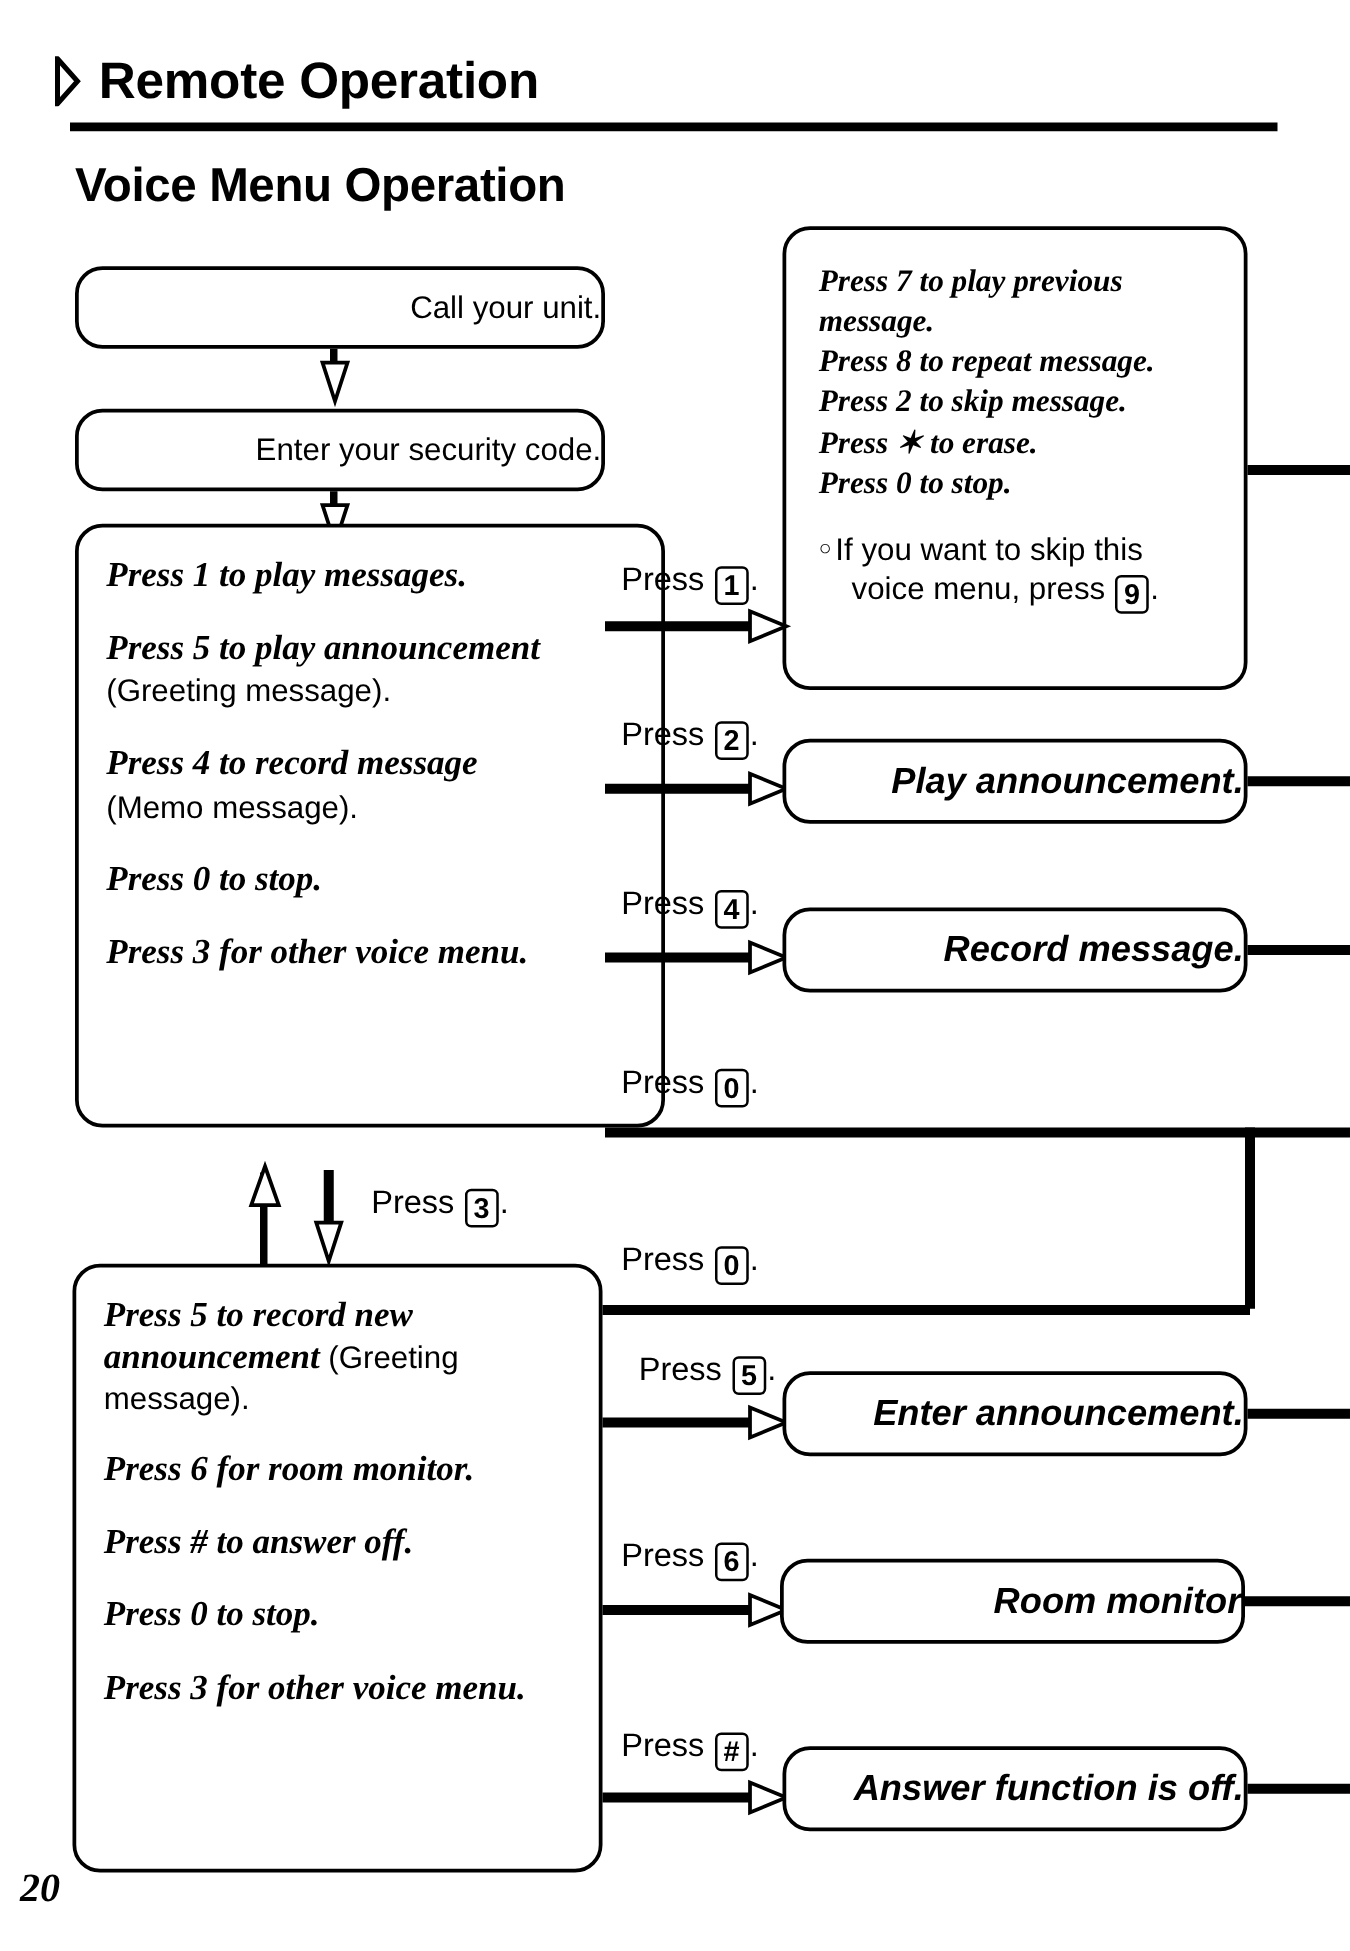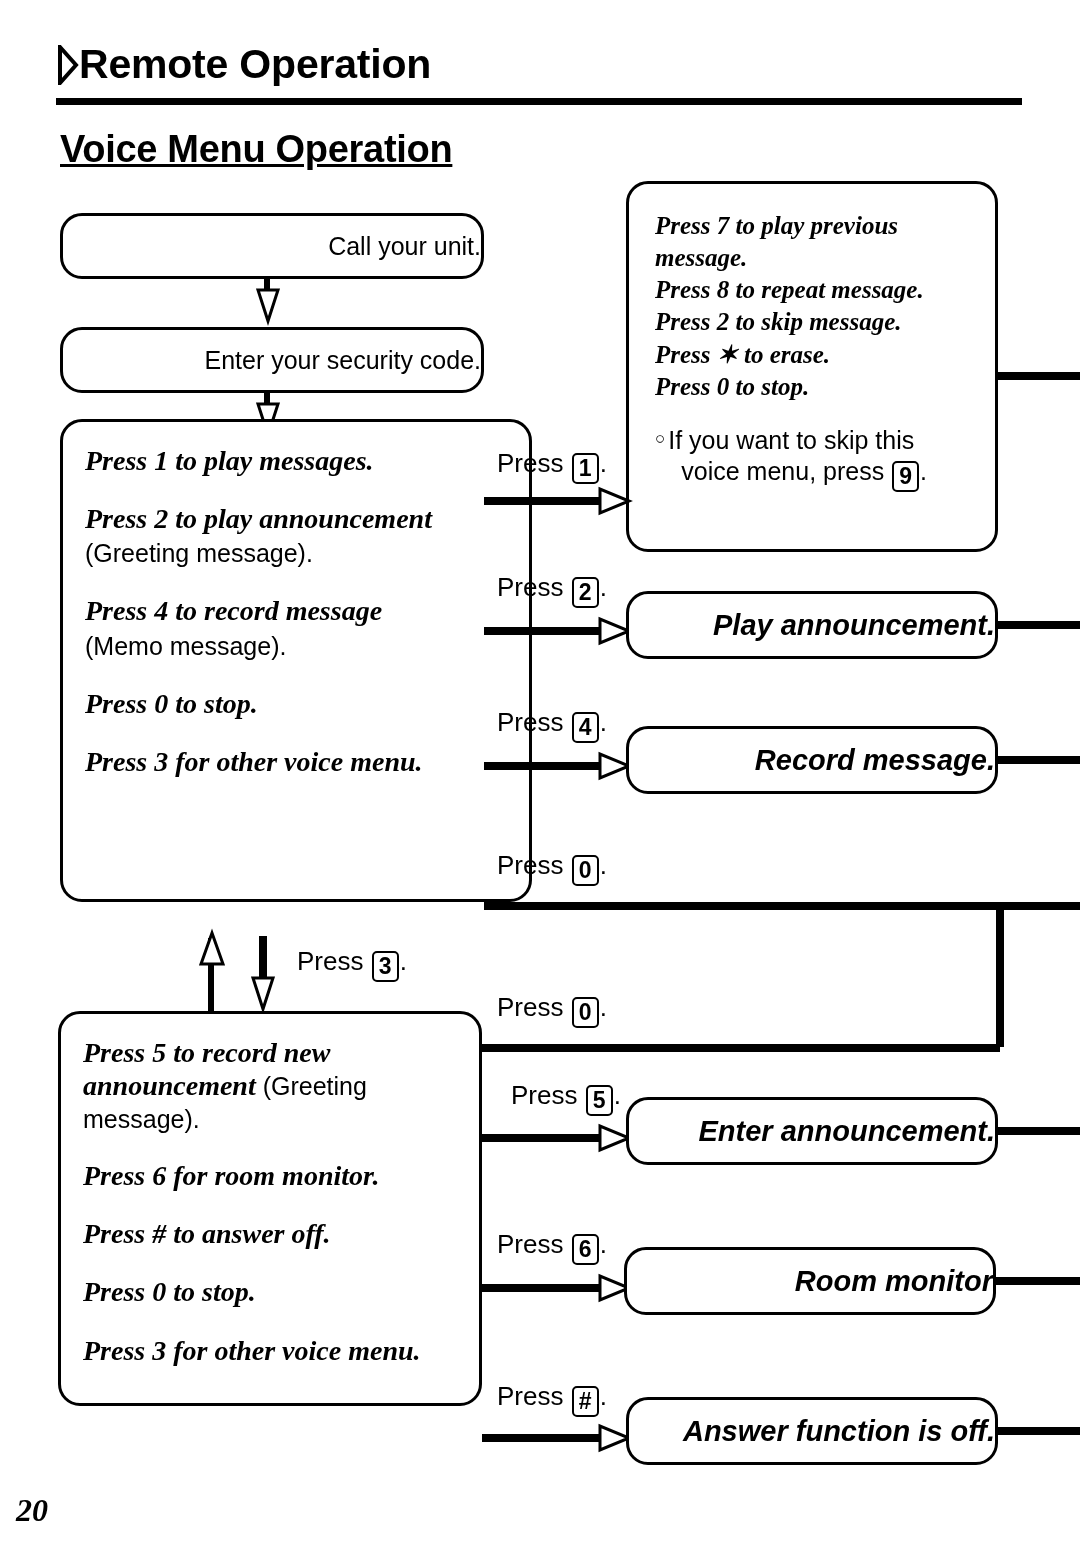--- a/index.html
+++ b/index.html
@@ -15,25 +15,25 @@
     position: relative;
     width: 1080px;
     height: 1561px;
     overflow: hidden;
     background: #ffffff;
   }
 
   
   .hdr-row {
     position: absolute;
-    left: 57px;
+    left: 43px;
     top: 44px;
     display: flex;
     align-items: center;
-    gap: 0;
+    gap: 14px;
   }
   .diamond-icon {
     width: 22px;
     height: 40px;
     flex: none;
   }
   .hdr-title {
     font-size: 41px;
     font-weight: bold;
     letter-spacing: -0.2px;
@@ -50,21 +50,20 @@
   }
   .sub-title {
     position: absolute;
     left: 60px;
     top: 130px;
     font-size: 38px;
     font-weight: bold;
     letter-spacing: -0.3px;
     line-height: 1;
     white-space: nowrap;
-    text-decoration: underline;
   }
 
   
   .box {
     position: absolute;
     box-sizing: border-box;
     border: 3px solid #000;
     border-radius: 22px;
     background: #fff;
   }
@@ -212,21 +211,21 @@
   <div class="thin-v" style="left:264px; top:393px; height:34px;"></div>
   <svg class="arrowhead" style="left:252px; top:402px;" width="32" height="36" viewBox="0 0 32 36">
     <path d="M6 2 L26 2 L16 33 Z" fill="#fff" stroke="#000" stroke-width="3"></path>
   </svg>
 
   <div class="box menu-box" style="left:60px; top:419px; width:472px; height:483px;">
     <div class="menu-line">
       <span>Press 1 to play messages.</span>
     </div>
     <div class="menu-line">
-      <span>Press 2 to play announcement</span><br>
+      <span>Press 5 to play announcement</span><br>
       <span class="sans">(Greeting message).</span>
     </div>
     <div class="menu-line">
       <span>Press 4 to record message</span><br>
       <span class="sans">(Memo message).</span>
     </div>
     <div class="menu-line">
       <span>Press 0 to stop.</span>
     </div>
     <div class="menu-line tight">
@@ -304,21 +303,21 @@
   </svg>
   <div class="vline" style="left:259px; top:936px; height:50px;"></div>
   <svg class="arrowhead" style="left:247px; top:976px;" width="32" height="36" viewBox="0 0 32 36">
     <path d="M6 2 L26 2 L16 33 Z" fill="#fff" stroke="#000" stroke-width="3"></path>
   </svg>
   <div class="press-lbl" style="left:297px; top:948px;">
     <span>Press</span>
     <span class="key">3</span><span>.</span>
   </div>
 
-  <div class="box menu-box" style="left:58px; top:1011px; width:424px; height:395px;">
+  <div class="box menu-box" style="left:58px; top:1011px; width:424px; height:487px;">
     <div class="menu-line" style="line-height:1.18;">
       <span>Press 5 to record new announcement</span><span class="sans"> (Greeting message).</span>
     </div>
     <div class="menu-line">
       <span>Press 6 for room monitor.</span>
     </div>
     <div class="menu-line">
       <span>Press # to answer off.</span>
     </div>
     <div class="menu-line">

